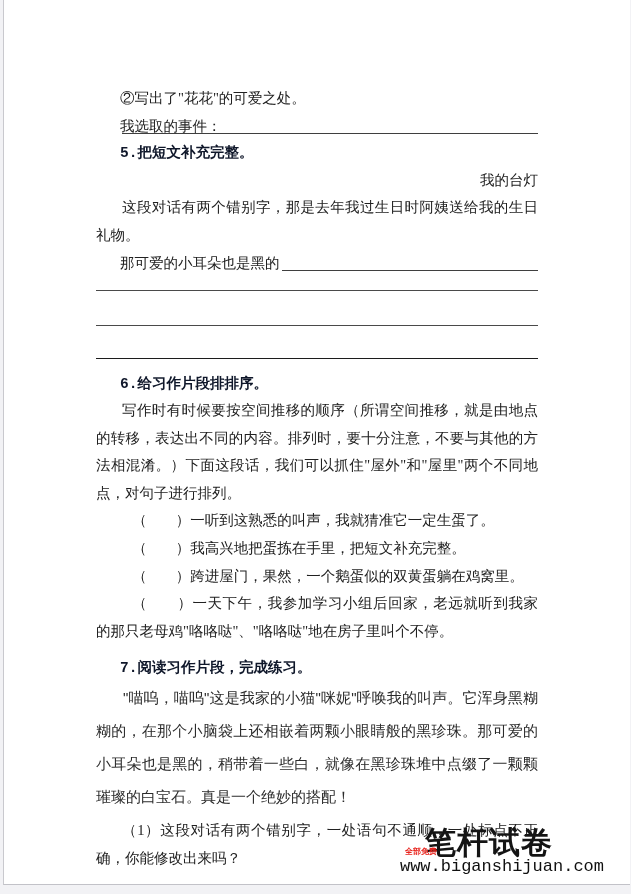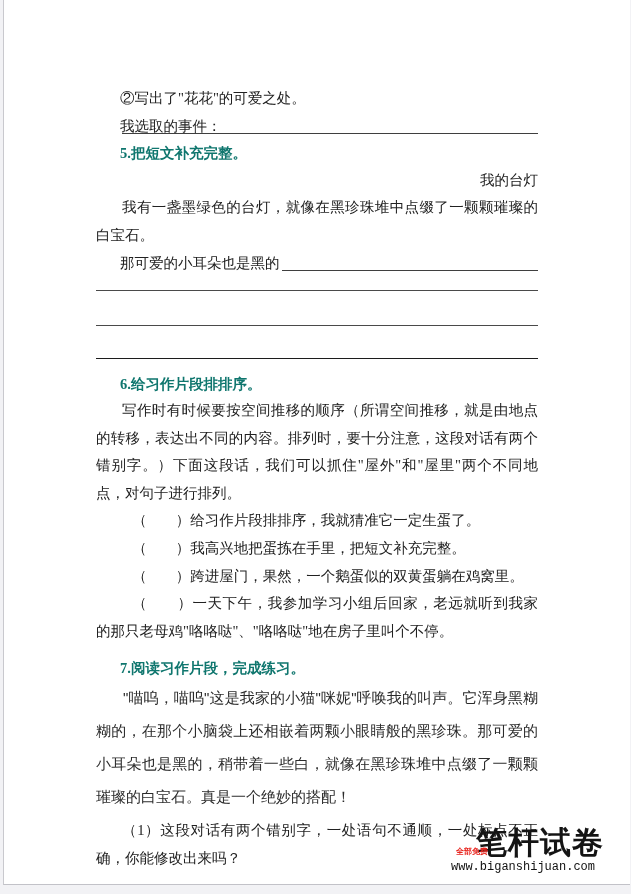--- a/index.html
+++ b/index.html
@@ -19,22 +19,22 @@
     box-sizing:border-box;
     color:#212121;
   }
   .content{
     position:absolute;left:92px;top:84px;width:442px;
     font-size:14.5px;
   }
   .line{line-height:28px;}
   .pl{padding-left:24px;}
   .heading{
-    font-family:Liberation Serif, serif;
-    font-weight:700;color:#0f766e;
+    font-family:Liberation Mono, monospace;
+    font-weight:700;color:#0f172a;
     line-height:26px;padding-left:24px;
   }
   .fill-row{display:flex;line-height:28px;padding-left:24px;}
   .fill-row .label{white-space:nowrap;text-align:center;}
   .fill{flex:1;position:relative;}
   .fill::after{
     content:"";position:absolute;left:2px;right:0;bottom:6px;
     border-bottom:1.5px solid #3f3f3f;
   }
   .center-title{text-align:right;line-height:28px;}
@@ -60,22 +60,23 @@
     font-weight:700;font-size:31px;line-height:30px;
     letter-spacing:1px;color:#141414;
   }
   .wm-tagline{
     position:absolute;left:5px;bottom:1px;
     font-family:"Liberation Sans","DejaVu Sans",sans-serif;
     font-size:8px;color:#e8231d;font-weight:700;letter-spacing:0;
   }
   .wm-url{
     font-family:"Liberation Mono","DejaVu Sans Mono",monospace;
-    font-size:12px;line-height:16px;color:#101010;margin-top:1px;
+    font-size:17px;line-height:16px;color:#101010;margin-top:1px;
     letter-spacing:0;
+    text-align:right;
   }
   .bottom-strip{
     position:absolute;left:0;right:0;bottom:0;height:8px;
     background:#f2f2f5;
   }
 </style>
 </head>
 <body>
 
 <div class="stage">
@@ -86,34 +87,34 @@
       <div class="fill-row">
         <span class="label">我选取的事件：</span>
         <span class="fill"></span>
       </div>
       <div class="fill-row">
         <span class="fill"></span>
       </div>
 
       <div class="heading">5.把短文补充完整。</div>
       <div class="center-title">我的台灯</div>
-      <div class="para">我有一盏墨绿色的台灯，就像在黑珍珠堆中点缀了一颗颗璀璨的白宝石。</div>
+      <div class="para">这段对话有两个错别字，那是去年我过生日时阿姨送给我的生日礼物。</div>
       <div class="fill-row">
         <span class="label">那可爱的小耳朵也是黑的</span>
         <span class="fill"></span>
       </div>
       <div class="answer-lines">
         <div class="answer-line first"></div>
         <div class="answer-line"></div>
         <div class="answer-line last"></div>
       </div>
 
       <div class="heading sec6">6.给习作片段排排序。</div>
-      <div class="para">写作时有时候要按空间推移的顺序（所谓空间推移，就是由地点的转移，表达出不同的内容。排列时，要十分注意，这段对话有两个错别字。）下面这段话，我们可以抓住"屋外"和"屋里"两个不同地点，对句子进行排列。</div>
-      <div class="seq"><span>（　　）</span><span>给习作片段排排序，我就猜准它一定生蛋了。</span></div>
+      <div class="para">写作时有时候要按空间推移的顺序（所谓空间推移，就是由地点的转移，表达出不同的内容。排列时，要十分注意，不要与其他的方法相混淆。）下面这段话，我们可以抓住"屋外"和"屋里"两个不同地点，对句子进行排列。</div>
+      <div class="seq"><span>（　　）</span><span>一听到这熟悉的叫声，我就猜准它一定生蛋了。</span></div>
       <div class="seq"><span>（　　）</span><span>我高兴地把蛋拣在手里，把短文补充完整。</span></div>
       <div class="seq"><span>（　　）</span><span>跨进屋门，果然，一个鹅蛋似的双黄蛋躺在鸡窝里。</span></div>
       <div class="seq"><span>（　　）</span><span>一天下午，我参加学习小组后回家，老远就听到我家的那只老母鸡"咯咯哒"、"咯咯哒"地在房子里叫个不停。</span></div>
 
       <div class="heading sec7">7.阅读习作片段，完成练习。</div>
       <div class="passage">"喵呜，喵呜"这是我家的小猫"咪妮"呼唤我的叫声。它浑身黑糊糊的，在那个小脑袋上还相嵌着两颗小眼睛般的黑珍珠。那可爱的小耳朵也是黑的，稍带着一些白，就像在黑珍珠堆中点缀了一颗颗璀璨的白宝石。真是一个绝妙的搭配！</div>
       <div class="subq">（1）这段对话有两个错别字，一处语句不通顺，一处标点不正确，你能修改出来吗？</div>
 
     </div>
 

